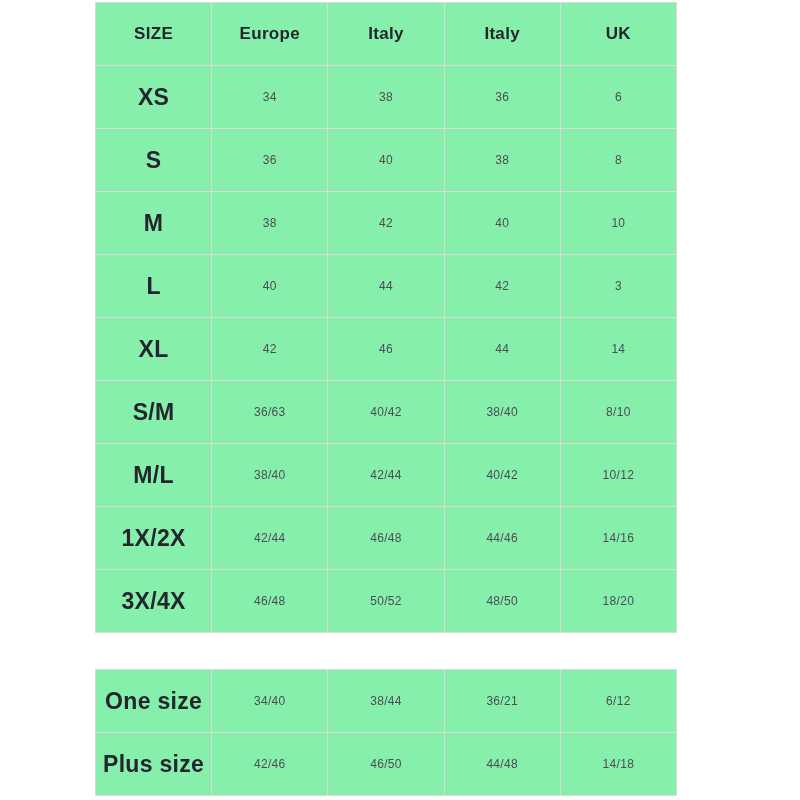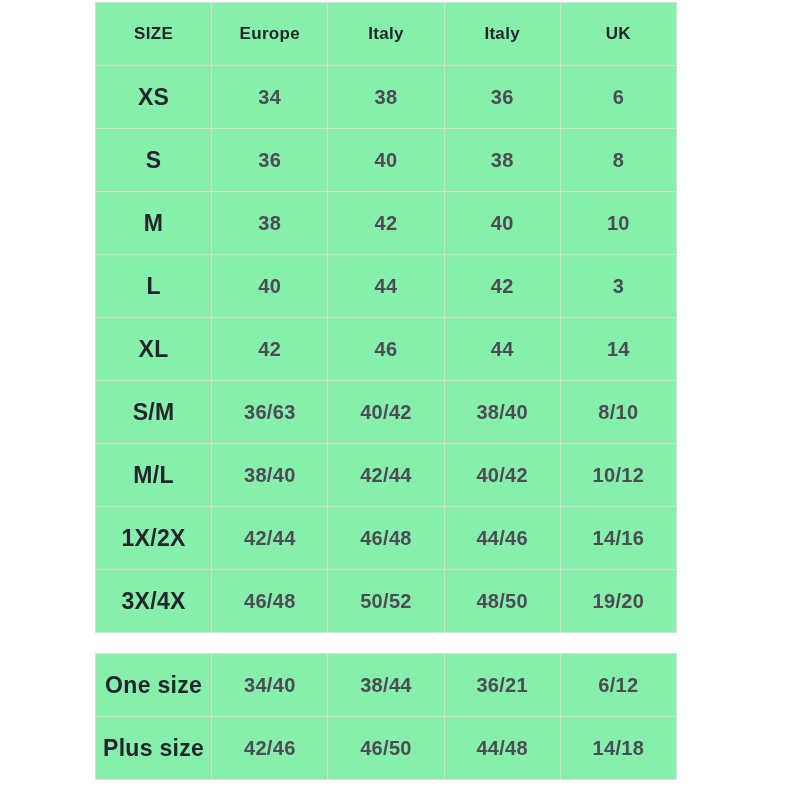--- a/index.html
+++ b/index.html
@@ -39,27 +39,27 @@
     color: #25252d;
     letter-spacing: 0.3px;
   }
   table.size-table tbody th {
     font-size: 23px;
     font-weight: 700;
     color: #25252d;
     letter-spacing: 0.3px;
   }
   table.size-table td {
-    font-size: 20px;
-    font-weight: 700;
+    font-size: 12px;
+    font-weight: 400;
     color: #4c4c54;
     letter-spacing: 0.3px;
   }
   table.size-table.secondary {
-    margin-top: 20px;
+    margin-top: 36px;
   }
 </style>
 </head>
 <body>
 
 <div class="page-wrap">
 
   <table class="size-table main">
     <thead>
       <tr>
@@ -125,21 +125,21 @@
         <td>42/44</td>
         <td>46/48</td>
         <td>44/46</td>
         <td>14/16</td>
       </tr>
       <tr>
         <th>3X/4X</th>
         <td>46/48</td>
         <td>50/52</td>
         <td>48/50</td>
-        <td>19/20</td>
+        <td>18/20</td>
       </tr>
     </tbody>
   </table>
 
   <table class="size-table secondary">
     <tbody>
       <tr>
         <th>One size</th>
         <td>34/40</td>
         <td>38/44</td>

